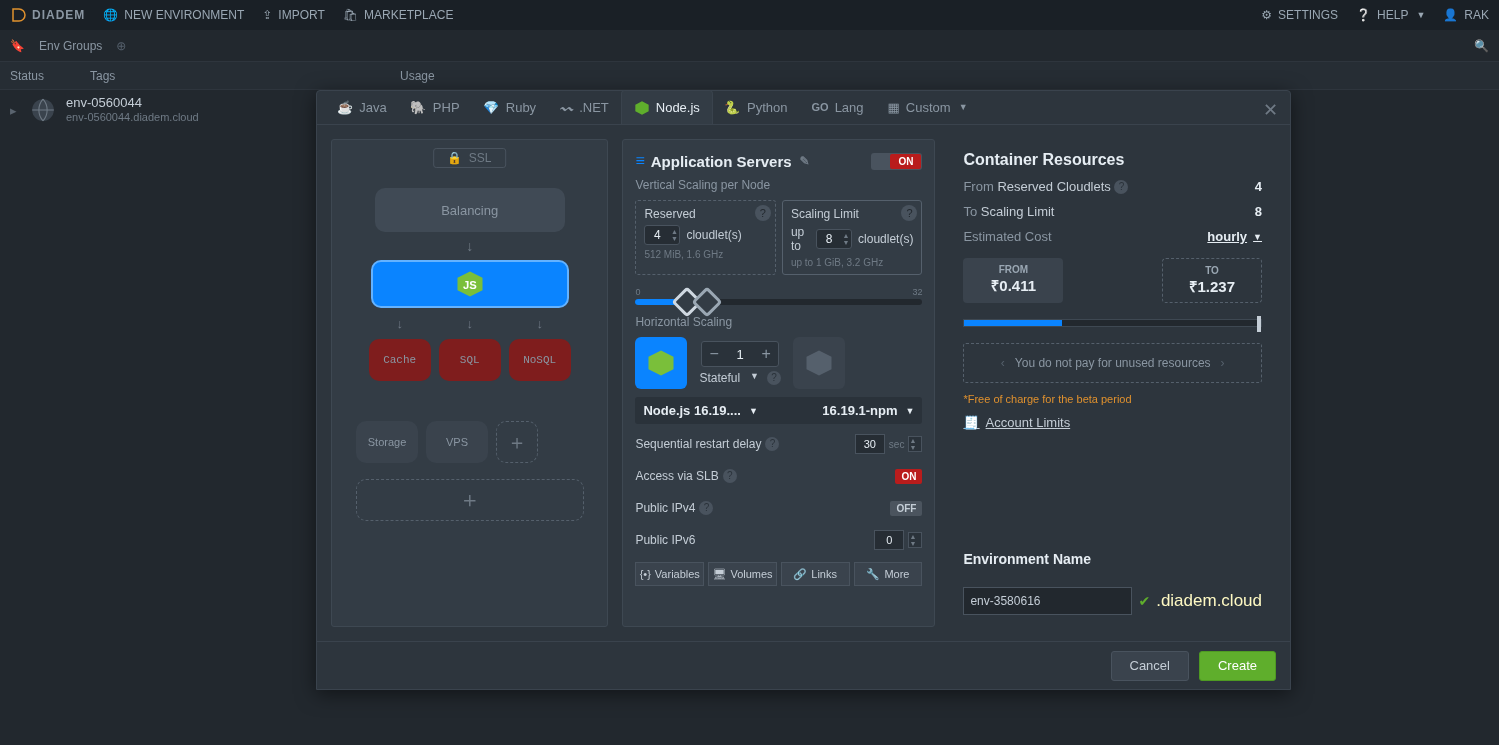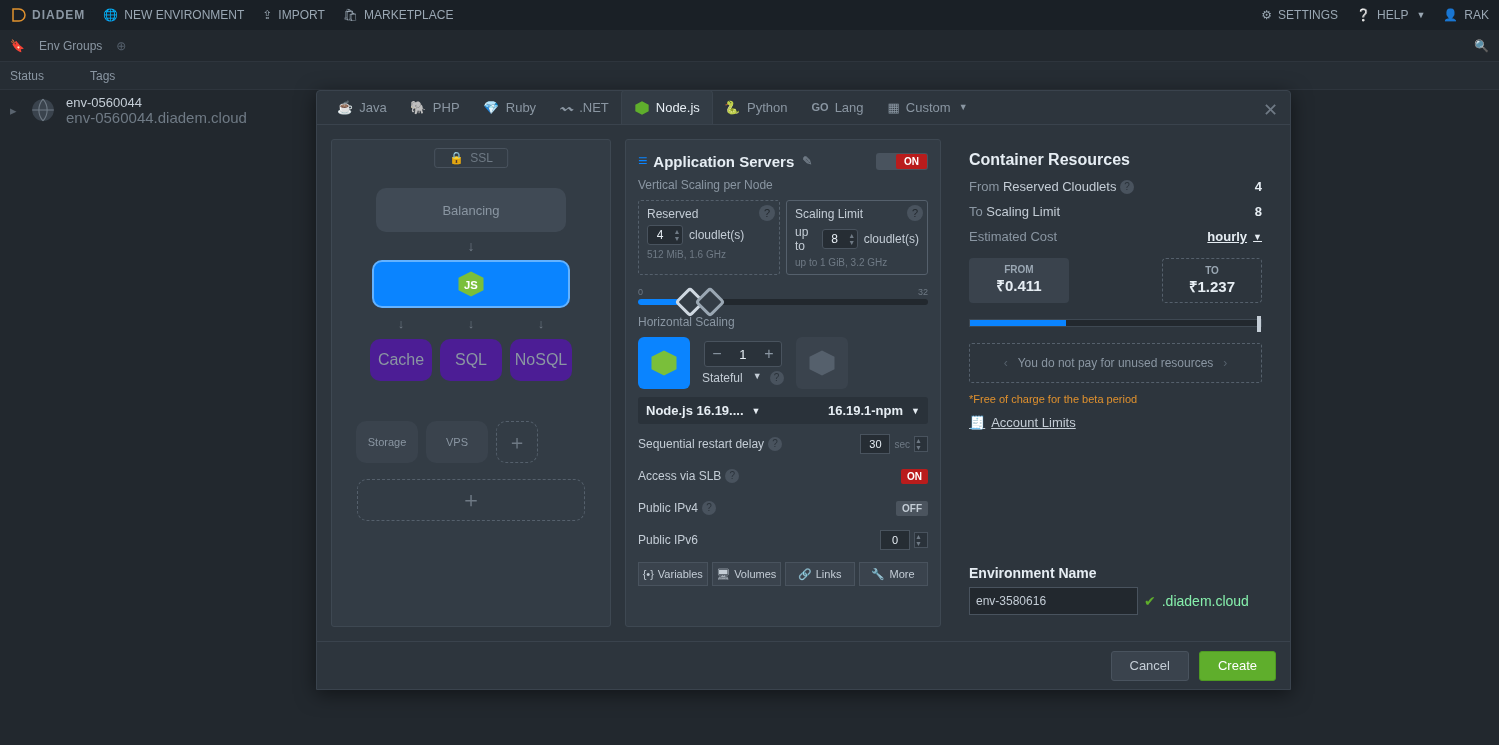--- a/index.html
+++ b/index.html
@@ -24,21 +24,21 @@
   .colhdr .c-tags{width:310px;}
   .colhdr .c-usage{flex:1;}
   .sort{font-size:9px;color:#7f8a95;margin-left:2px;}
 
   
   .envrow{display:flex;align-items:center;height:40px;padding:0 10px;gap:10px;color:#8a96a2;}
   .envrow .disclosure{width:10px;color:#5a646f;}
   .envrow .envicon{width:26px;height:26px;}
   .envrow .names{display:flex;flex-direction:column;line-height:15px;}
   .envrow .names .n1{color:#c4cdd6;}
-  .envrow .names .n2{color:#6f7a85;font-size:15px;}
+  .envrow .names .n2{color:#6f7a85;font-size:11px;}
 
   
   .modal { position:absolute; left:316px; top:90px; width:975px; height:600px; background:#2d353d; border:1px solid #3a434d; border-radius:4px 4px 0 0; display:flex; flex-direction:column; box-shadow:0 4px 20px rgba(0,0,0,.5);}
   .modal .tabs{height:34px;display:flex;align-items:flex-end;padding:0 8px;border-bottom:1px solid #3a434d;}
   .tab{display:flex;align-items:center;gap:6px;padding:0 12px;height:34px;color:#8a96a2;font-size:13px;cursor:pointer;}
   .tab.active{background:#333c45;color:#e6edf3;border:1px solid #3a434d;border-bottom:none;border-radius:4px 4px 0 0;}
   .modal .close{position:absolute;top:8px;right:12px;color:#6f7a85;font-size:18px;cursor:pointer;}
 
   .panels{display:flex;gap:14px;padding:14px;flex:1;min-height:0;}
   .panel{background:#333c45;border:1px solid #3e4852;border-radius:3px;}
@@ -47,21 +47,21 @@
   .p-resources{flex:1;padding:12px 14px;display:flex;flex-direction:column;gap:10px;background:transparent;border:none;}
 
   
   .ssl-pill{position:absolute;top:8px;left:50%;transform:translateX(-50%);padding:2px 14px;border:1px solid #49535e;border-radius:3px;color:#6f7a85;font-size:12px;display:flex;align-items:center;gap:6px;}
   .block{display:flex;align-items:center;justify-content:center;border-radius:10px;font-size:13px;}
   .balancing{width:190px;height:44px;margin:28px auto 0;background:#404a55;color:#8a96a2;}
   .arrow{width:100%;text-align:center;color:#6f7a85;font-size:14px;margin:6px 0;}
   .appserver{width:198px;height:48px;margin:0 auto;background:#0a84ff;border:2px solid #64b2ff;display:flex;align-items:center;justify-content:center;}
   .tri-arrows{display:flex;justify-content:space-around;width:210px;margin:8px auto;color:#6f7a85;}
   .tri{display:flex;gap:8px;justify-content:center;}
-  .sblock{width:62px;height:42px;background:#4c1d95;color:#8a96a2;font-size:16px;}
+  .sblock{width:62px;height:42px;background:#7f1d1d;color:#8a96a2;font-size:11px;font-family:Liberation Mono, monospace;}
   .extras{display:flex;gap:8px;justify-content:flex-start;margin:40px 0 0 14px;}
   .eblock{width:62px;height:42px;background:#3a434d;color:#8a96a2;font-size:11px;}
   .add{width:42px;height:42px;border:1px dashed #55606c;color:#6f7a85;font-size:20px;}
   .big-add{width:228px;height:42px;margin:16px auto 0;border:1px dashed #55606c;color:#6f7a85;font-size:22px;}
 
   
   .sec-head{display:flex;align-items:center;gap:8px;color:#e6edf3;font-weight:bold;font-size:15px;}
   .sec-head .bars{color:#0a84ff;font-size:16px;letter-spacing:-2px;}
   .on-switch{margin-left:auto;display:flex;align-items:center;background:#49535e;border-radius:3px;padding:1px;}
   .sw-seg{padding:2px 8px;font-size:10px;font-weight:bold;border-radius:2px;}
@@ -129,25 +129,25 @@
   .cost-fill{position:absolute;left:0;top:0;bottom:0;width:33%;background:#0a84ff;}
   .cost-knob{position:absolute;right:0;top:-4px;width:4px;height:16px;background:#c4cdd6;}
 
   .hint-box{border:1px dashed #55606c;border-radius:3px;padding:12px 8px;display:flex;align-items:center;justify-content:center;gap:10px;color:#8a96a2;font-size:12px;margin-top:4px;}
   .hint-box .nav{color:#55606c;}
 
   .free-note{color:#e0912e;font-size:11px;}
   .acc-limits{color:#c4cdd6;font-size:13px;text-decoration:underline;display:flex;align-items:center;gap:6px;}
 
   .env-name-sec{margin-top:auto;}
-  .env-name-sec .lbl{color:#e6edf3;font-size:14px;margin-bottom:6px;font-weight:bold;}
+  .env-name-sec .lbl{color:#e6edf3;font-size:14px;margin-bottom:20px;font-weight:bold;}
   .env-input{display:flex;align-items:center;gap:6px;}
   .env-input input{flex:0 0 140px;height:28px;background:#22282e;border:1px solid #49535e;color:#c4cdd6;padding:0 6px;font-size:12px;}
   .check{color:#5fae2c;font-size:14px;}
-  .domain{color:#86efac;font-size:14px;text-align:right;}
+  .domain{color:#fef9c3;font-size:17px;text-align:right;}
 
   
   .modal-footer{height:48px;border-top:1px solid #3a434d;display:flex;align-items:center;justify-content:flex-end;gap:10px;padding:0 14px;}
   .btn{height:30px;padding:0 18px;border-radius:3px;font-size:13px;cursor:pointer;border:1px solid #49535e;}
   .btn.cancel{background:#3a434d;color:#c4cdd6;}
   .btn.create{background:#5fae2c;color:#fff;border-color:#4e9a22;}
 
   .qm{width:14px;height:14px;border-radius:50%;background:#49535e;color:#2a323a;font-size:10px;line-height:14px;text-align:center;display:inline-block;}
   .pencil{color:#6f7a85;font-size:12px;}
   .nodehex{width:30px;height:30px;}
@@ -196,20 +196,21 @@
   <span>Env Groups</span>
   <span style="color:#55606c">⊕</span>
   <div class="right">
     <span>🔍</span>
   </div>
 </div>
 
 <div class="colhdr">
   <div class="c-status">Status</div>
   <div class="c-tags">Tags</div>
+  <div class="c-usage">Usage</div>
 </div>
 
 <div class="envrow">
   <span class="disclosure">▸</span>
   <svg class="envicon" viewBox="0 0 24 24">
       <circle cx="12" cy="12" r="10" fill="#3a434d"></circle>
       <path d="M2 12h20M12 2a15 15 0 0 1 0 20M12 2a15 15 0 0 0 0 20" stroke="#6f7a85" fill="none"></path>
     </svg>
   <div class="names">
     <span class="n1">env-0560044</span>

